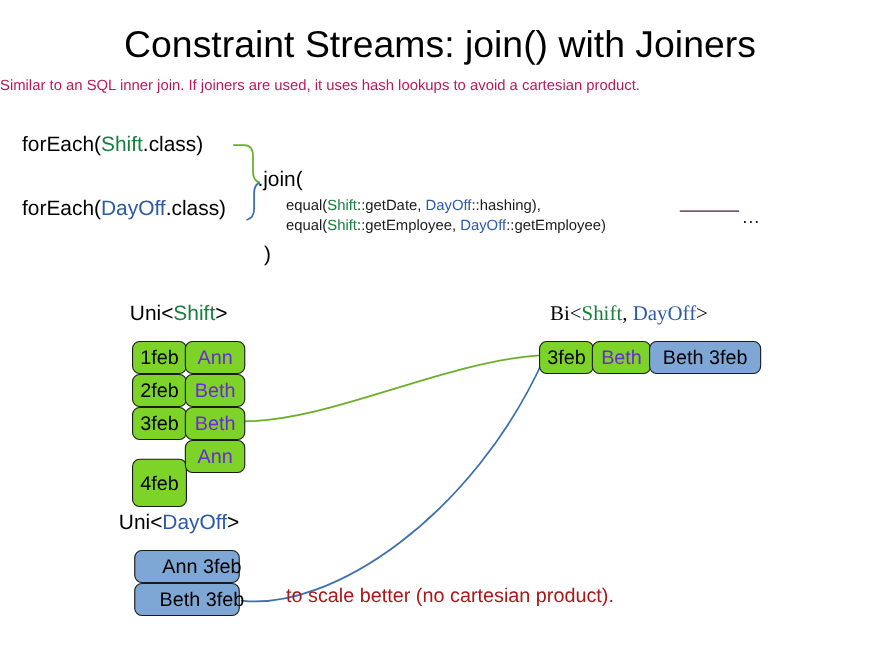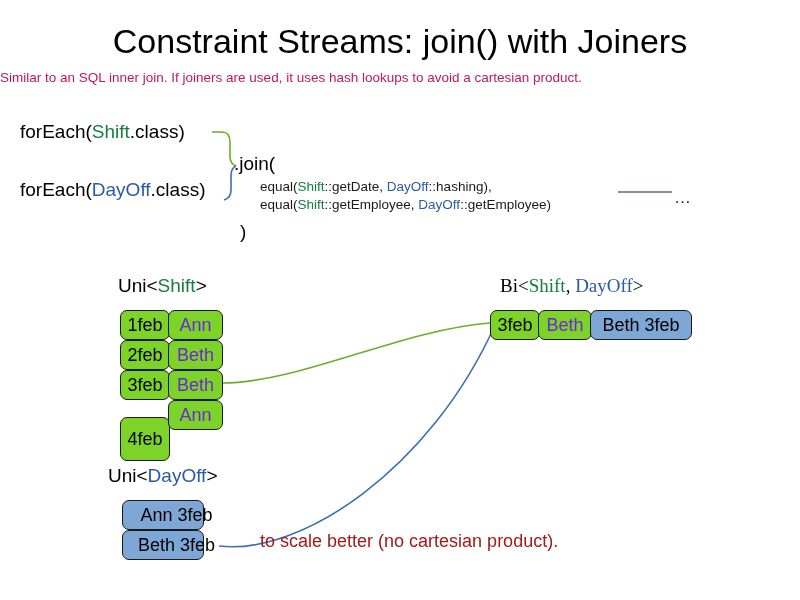--- a/index.html
+++ b/index.html
@@ -104,21 +104,21 @@
   }
   .box.green { background: #7DD327; }
   .box.blue  { background: #7FA7D6; }
   .t-date { color: #000000; }
   .t-name { color: #6d28d9; }
   .t-dark { color: #000000; }
 
   .shift-date { left: 120px; width: 50px; }
   .shift-name { left: 168px; width: 55px; }
 
-  .dayoff-box { left: 122px; width: 82px; padding-left: 27px; }
+  .dayoff-box { left: 122px; width: 96px; padding-left: 27px; }
 
   
   #biDate { left: 490px; width: 50px; top: 310px; height: 30px; }
   #biName { left: 538px; width: 54px; top: 310px; height: 30px; }
   #biPair { left: 590px; width: 102px; top: 310px; height: 30px; }
 
   
   .note {
     position: absolute;
     left: 260px;

